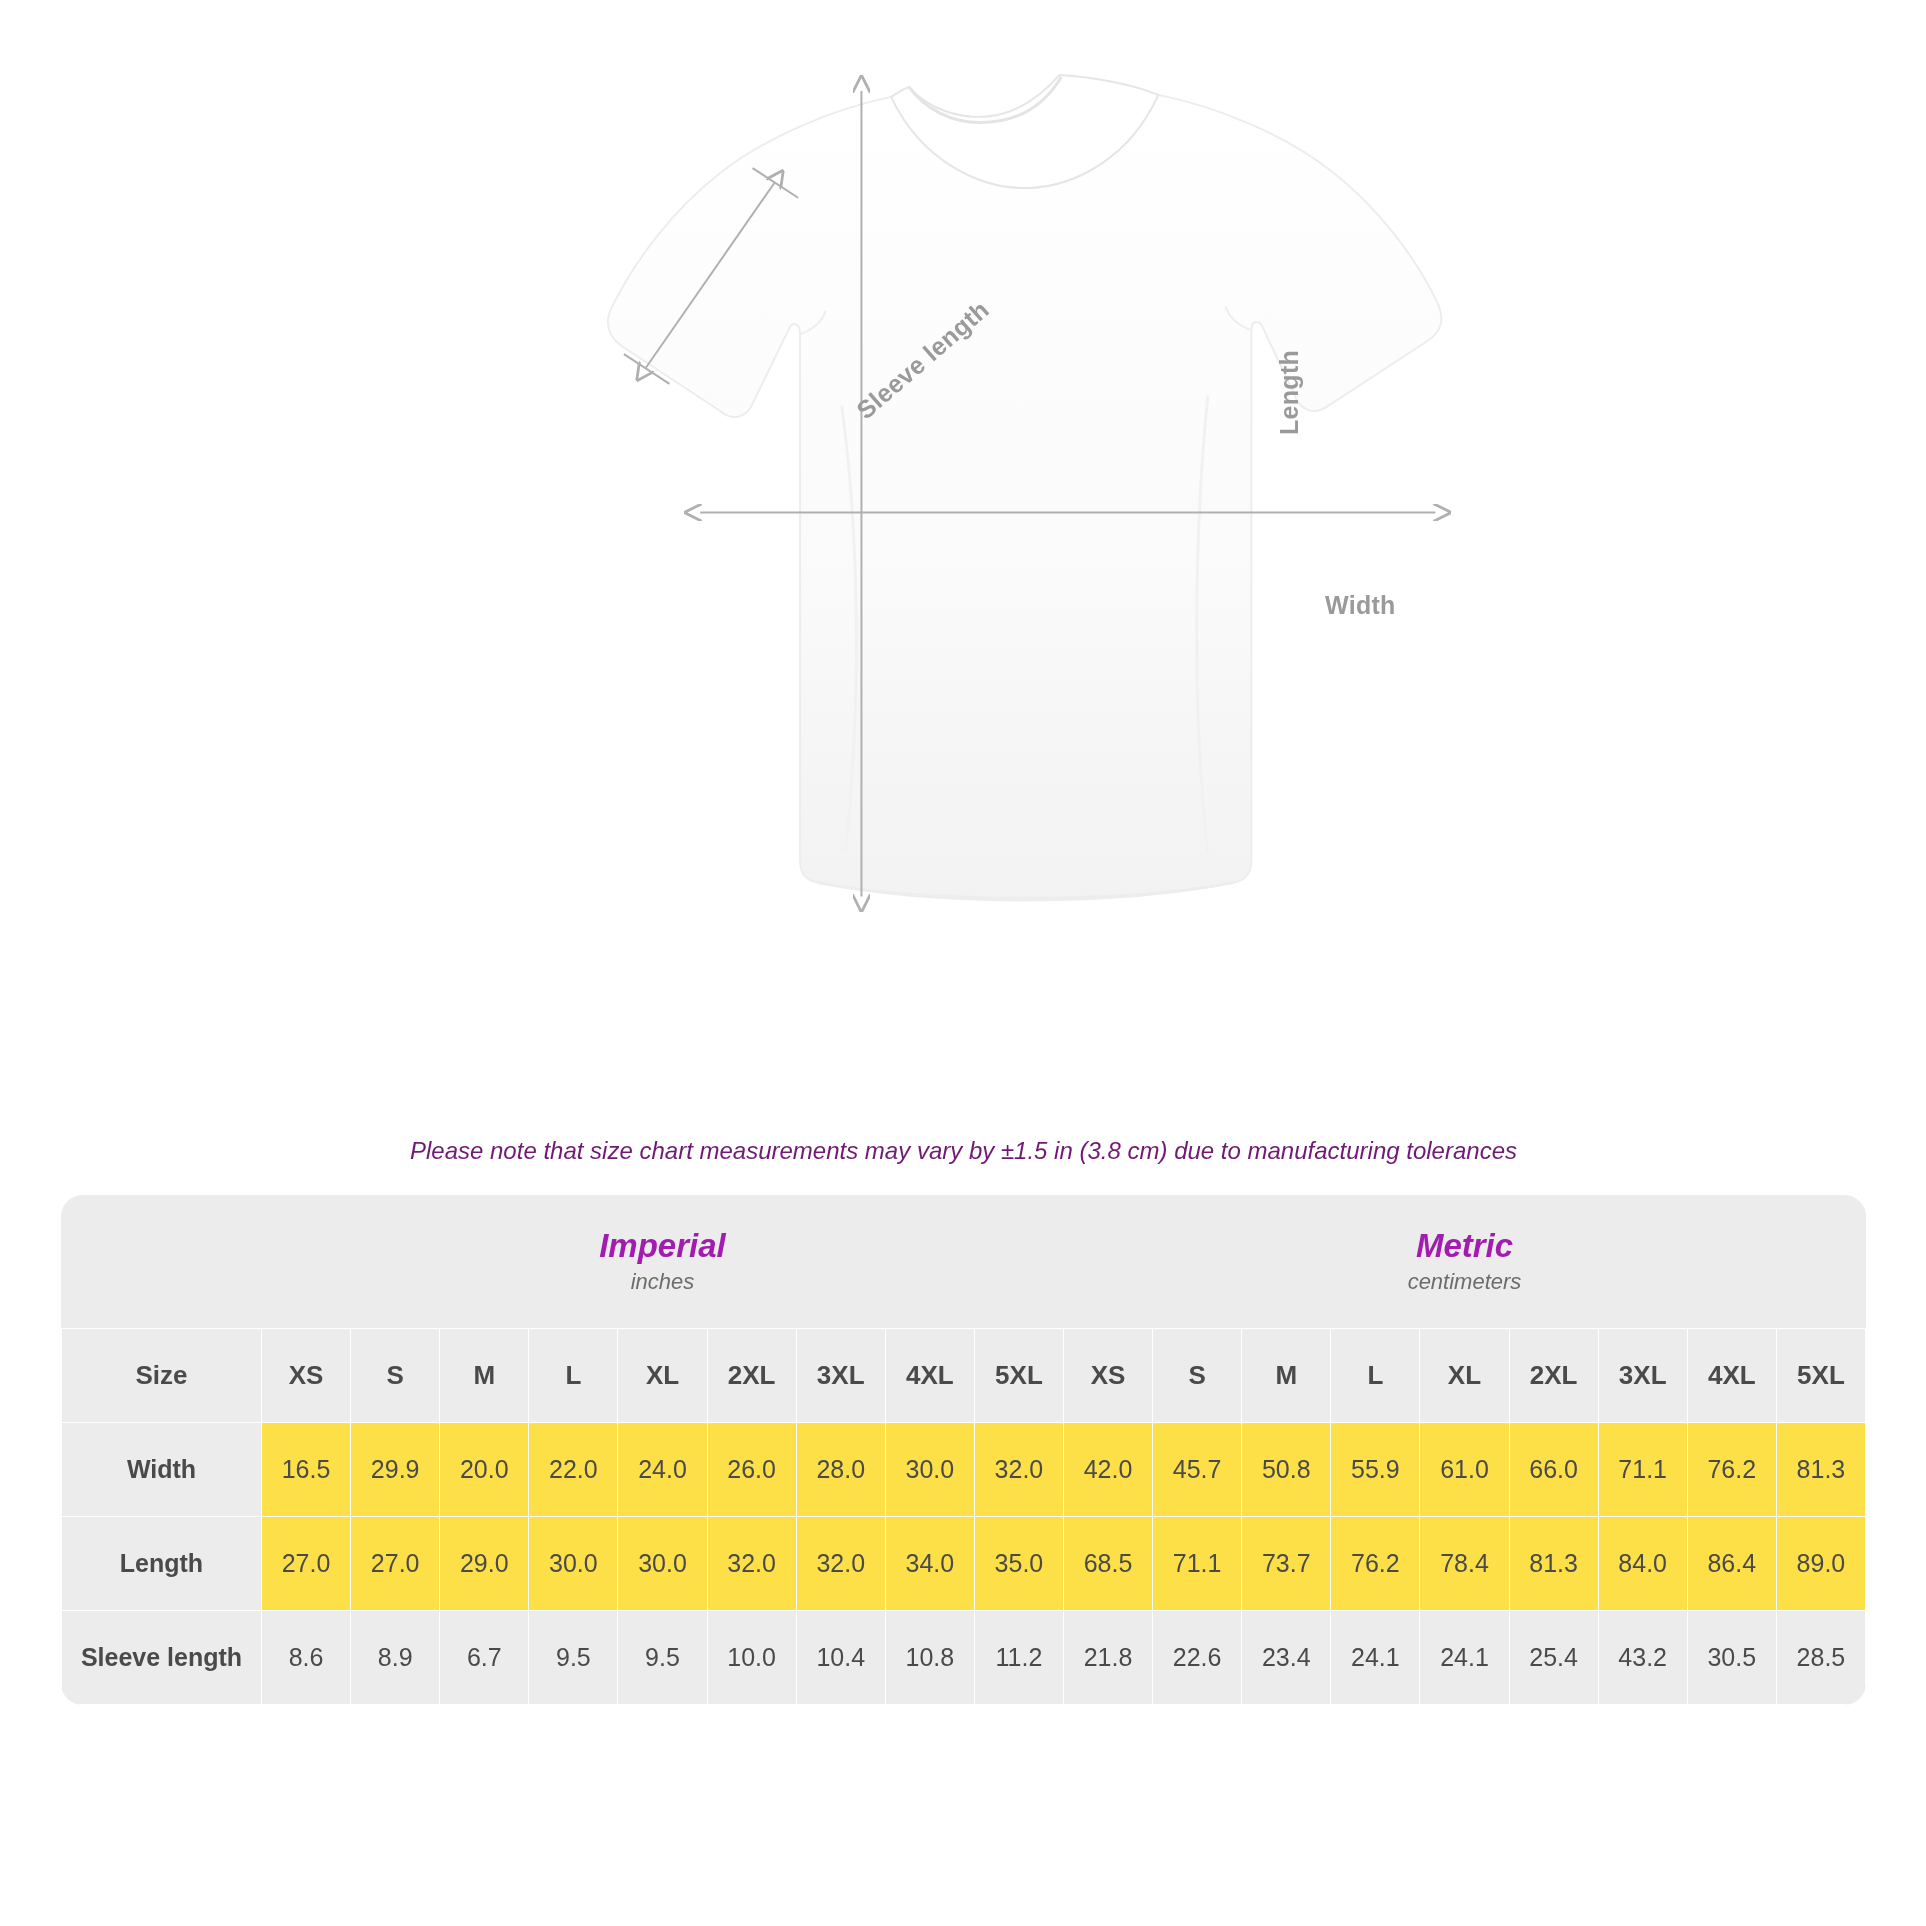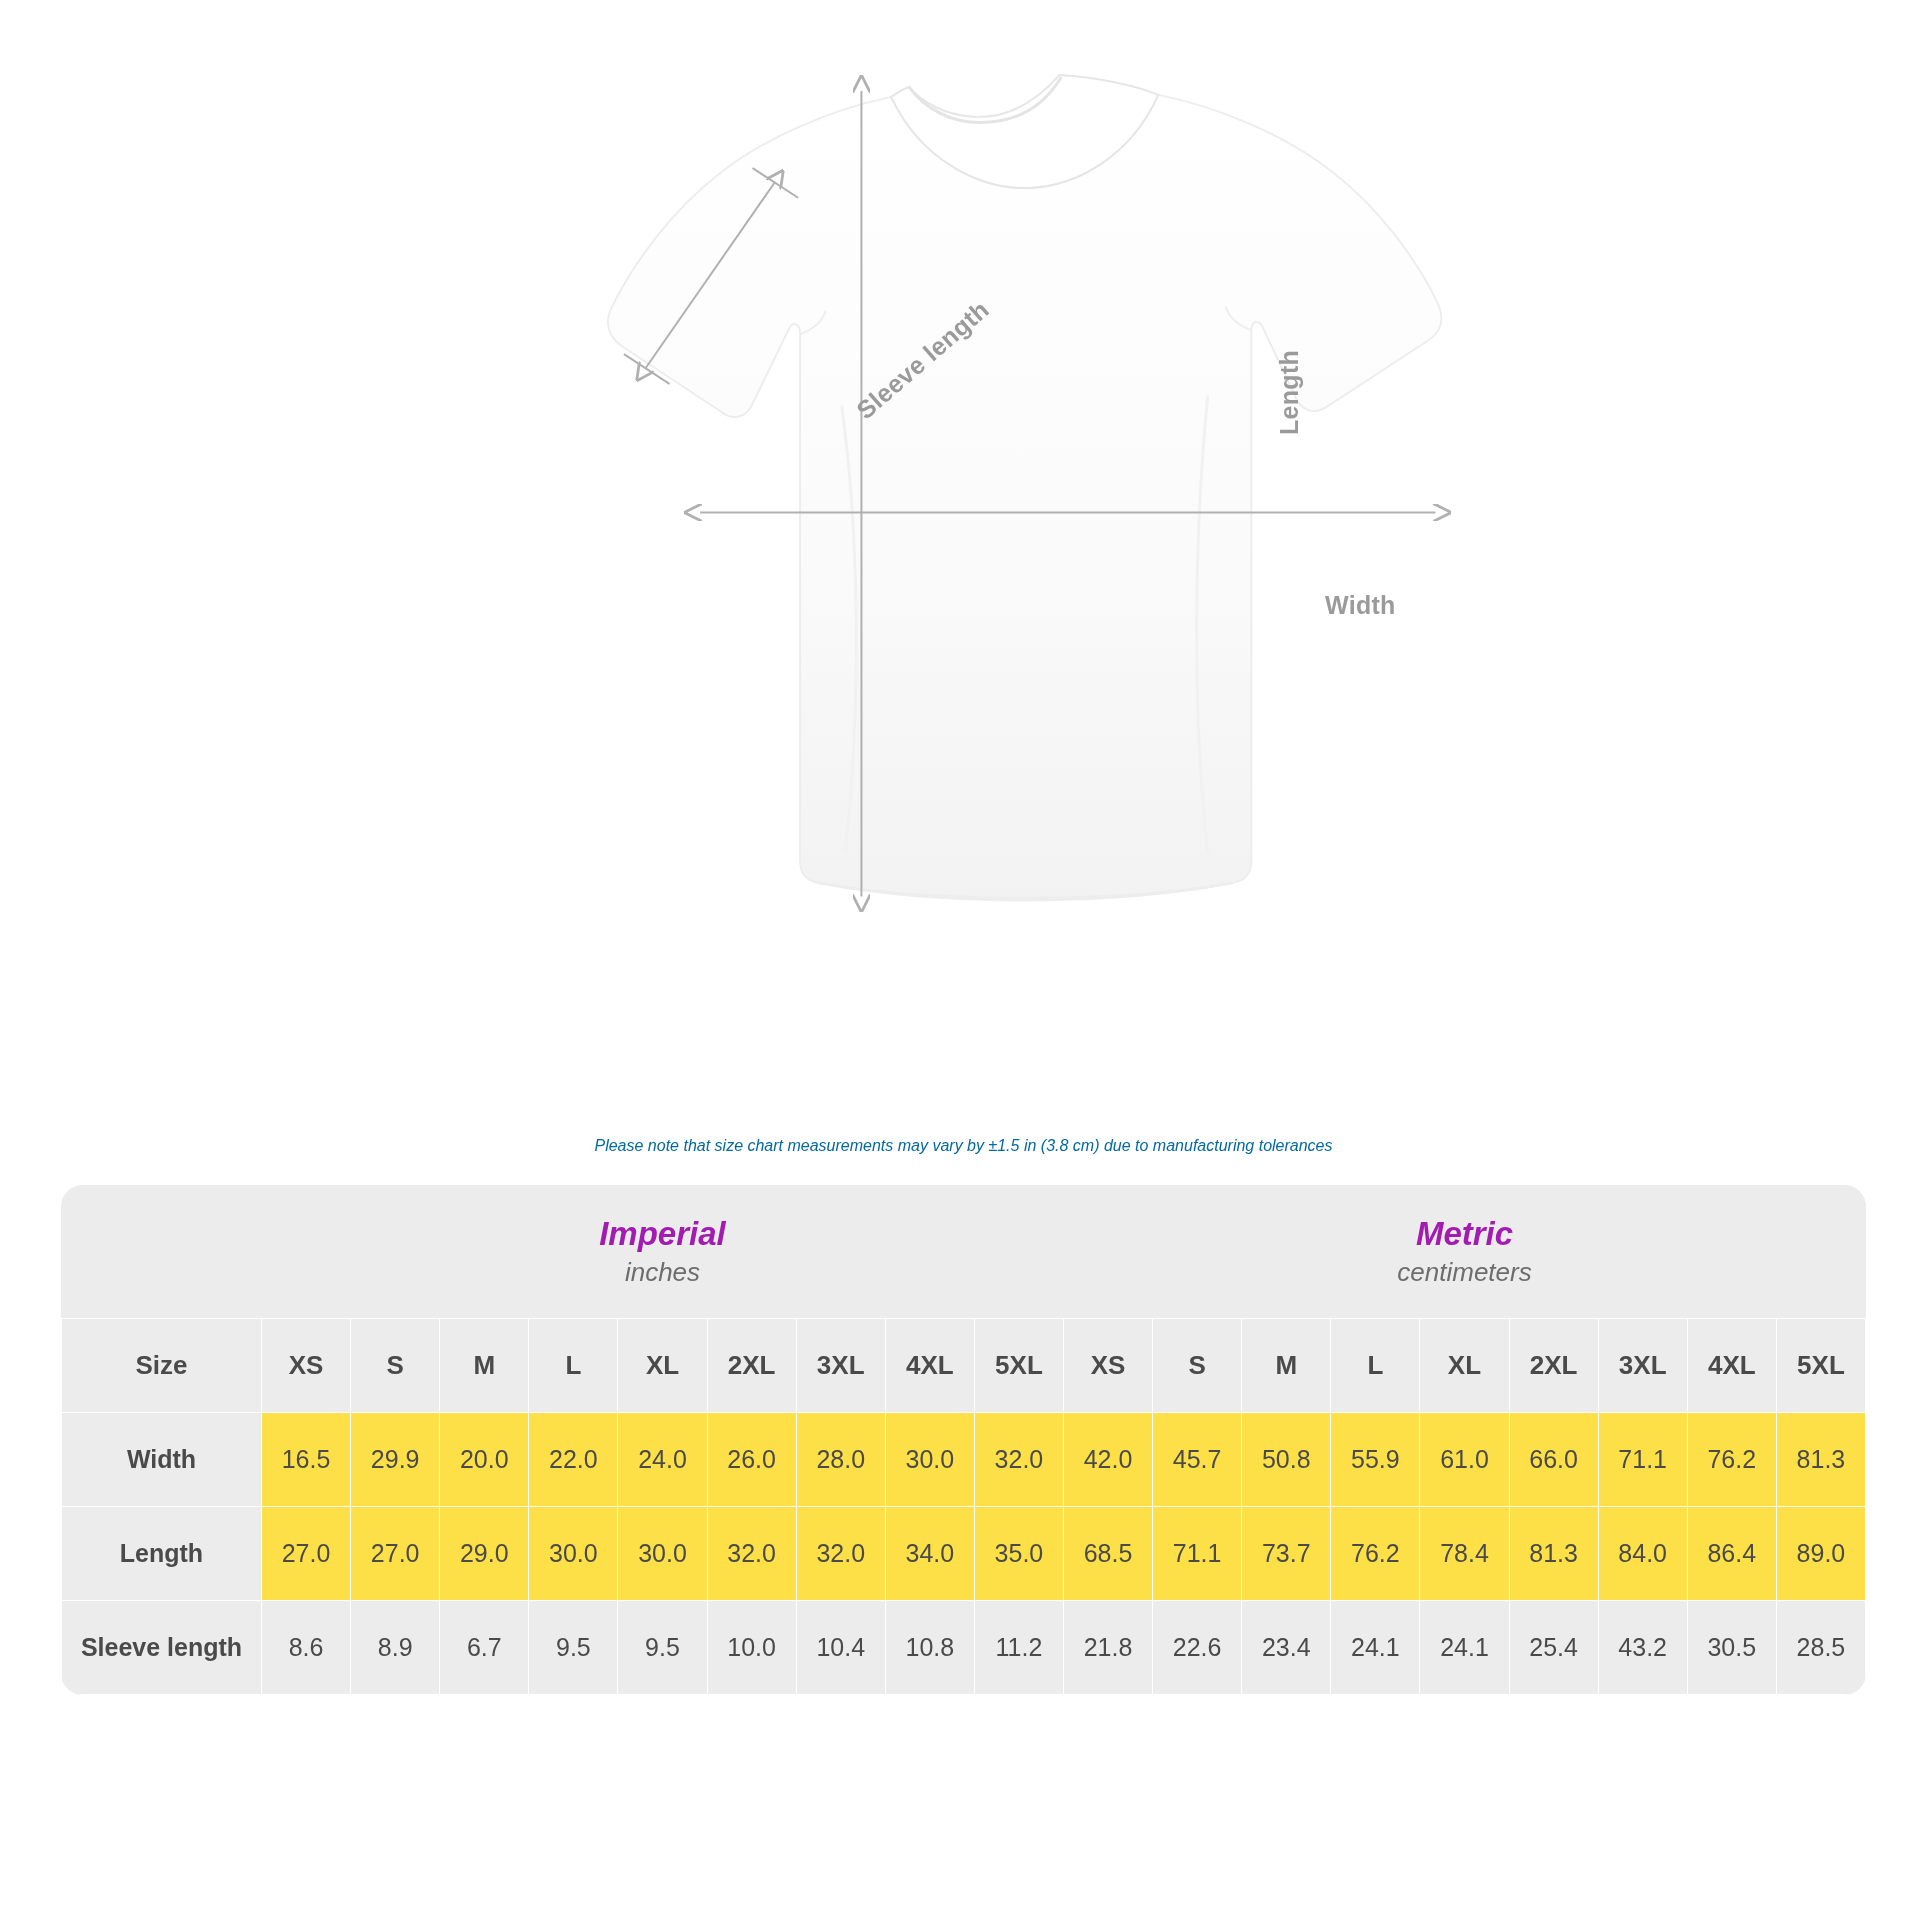--- a/index.html
+++ b/index.html
@@ -63,23 +63,23 @@
     margin-top: 38px;
   }
   .chart-title {
     font-size: 40px;
     font-weight: bold;
     color: #2b2b2b;
     margin: 0 0 20px 0;
     letter-spacing: -0.3px;
   }
   .chart-note {
-    font-size: 16px;
+    font-size: 24px;
     font-style: italic;
-    color: #0369a1;
+    color: #701a75;
     margin: 0;
   }
 
   
   .table-wrap {
     margin: 30px 61px 0 61px;
     border-radius: 22px;
     overflow: hidden;
     background: #ececec;
   }
@@ -102,21 +102,21 @@
     border: none !important;
   }
   .unit-name {
     font-size: 33px;
     font-weight: bold;
     font-style: italic;
     color: #a21caf;
     line-height: 1.25;
   }
   .unit-sub {
-    font-size: 26px;
+    font-size: 22px;
     font-style: italic;
     color: #6d6d6d;
     line-height: 1.4;
   }
   .corner-cell { background: #ececec; border: none !important; }
 
   tr.head-row td {
     height: 91px;
     background: #ececec;
     font-weight: bold;

